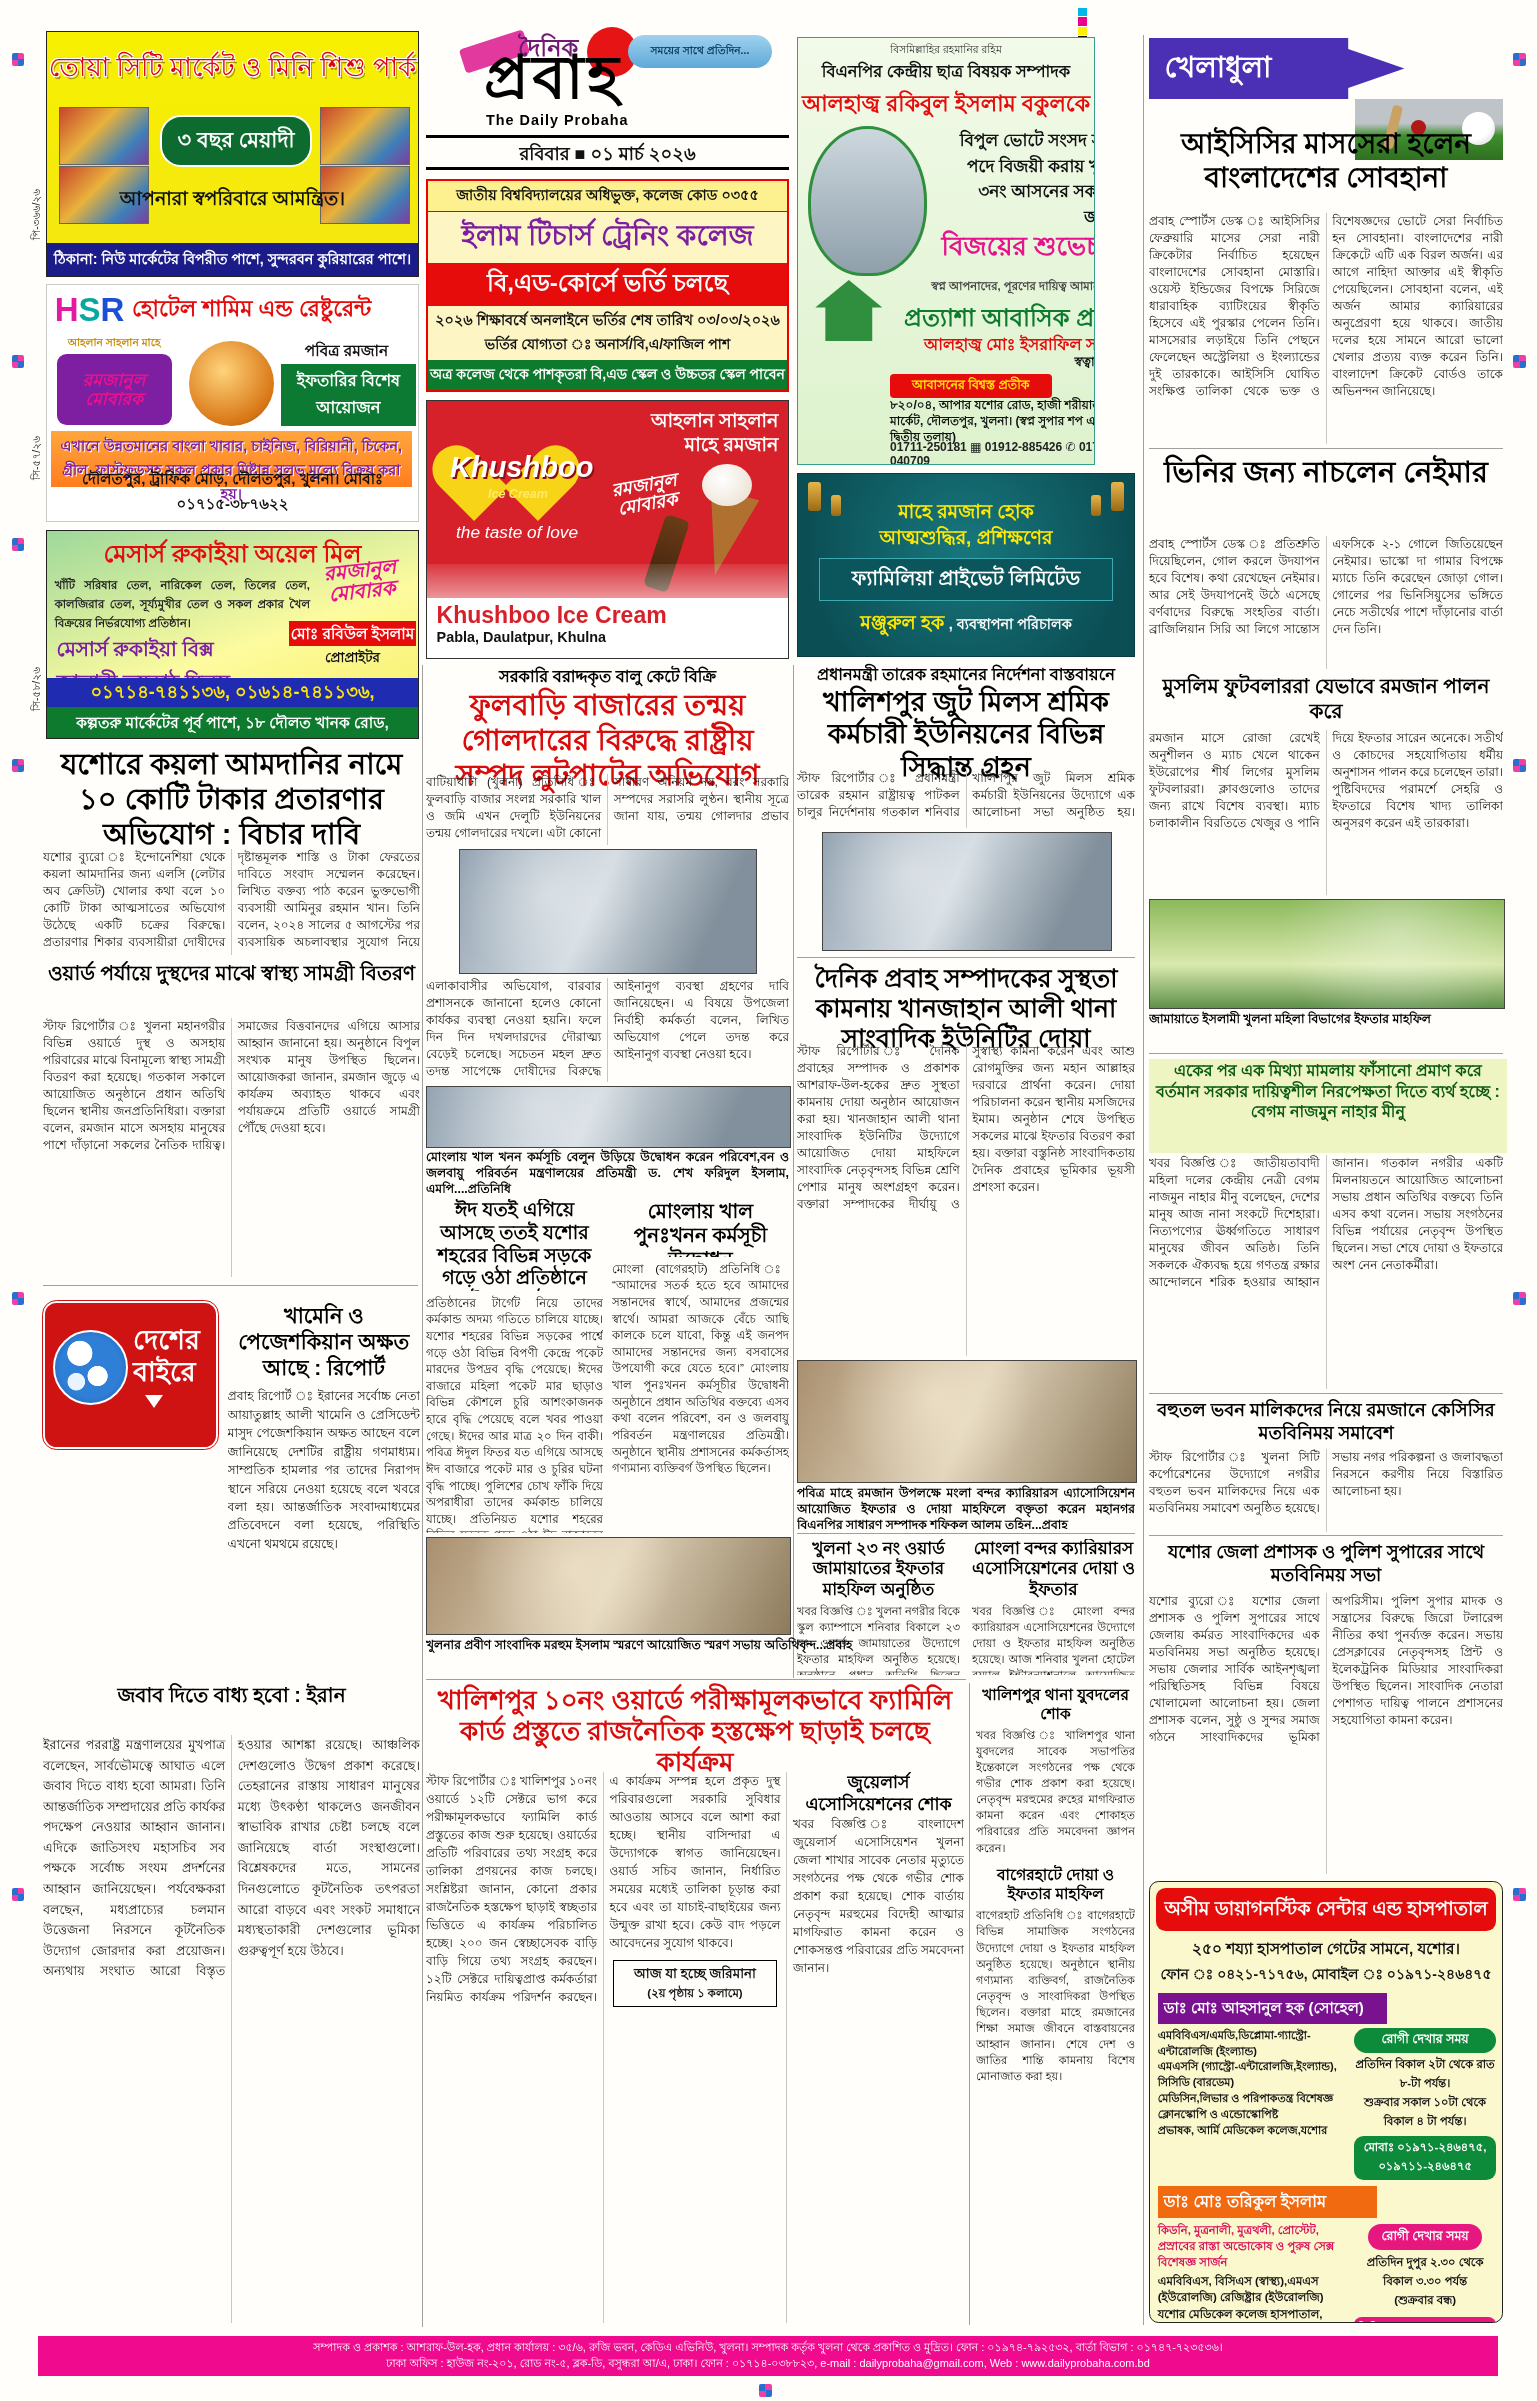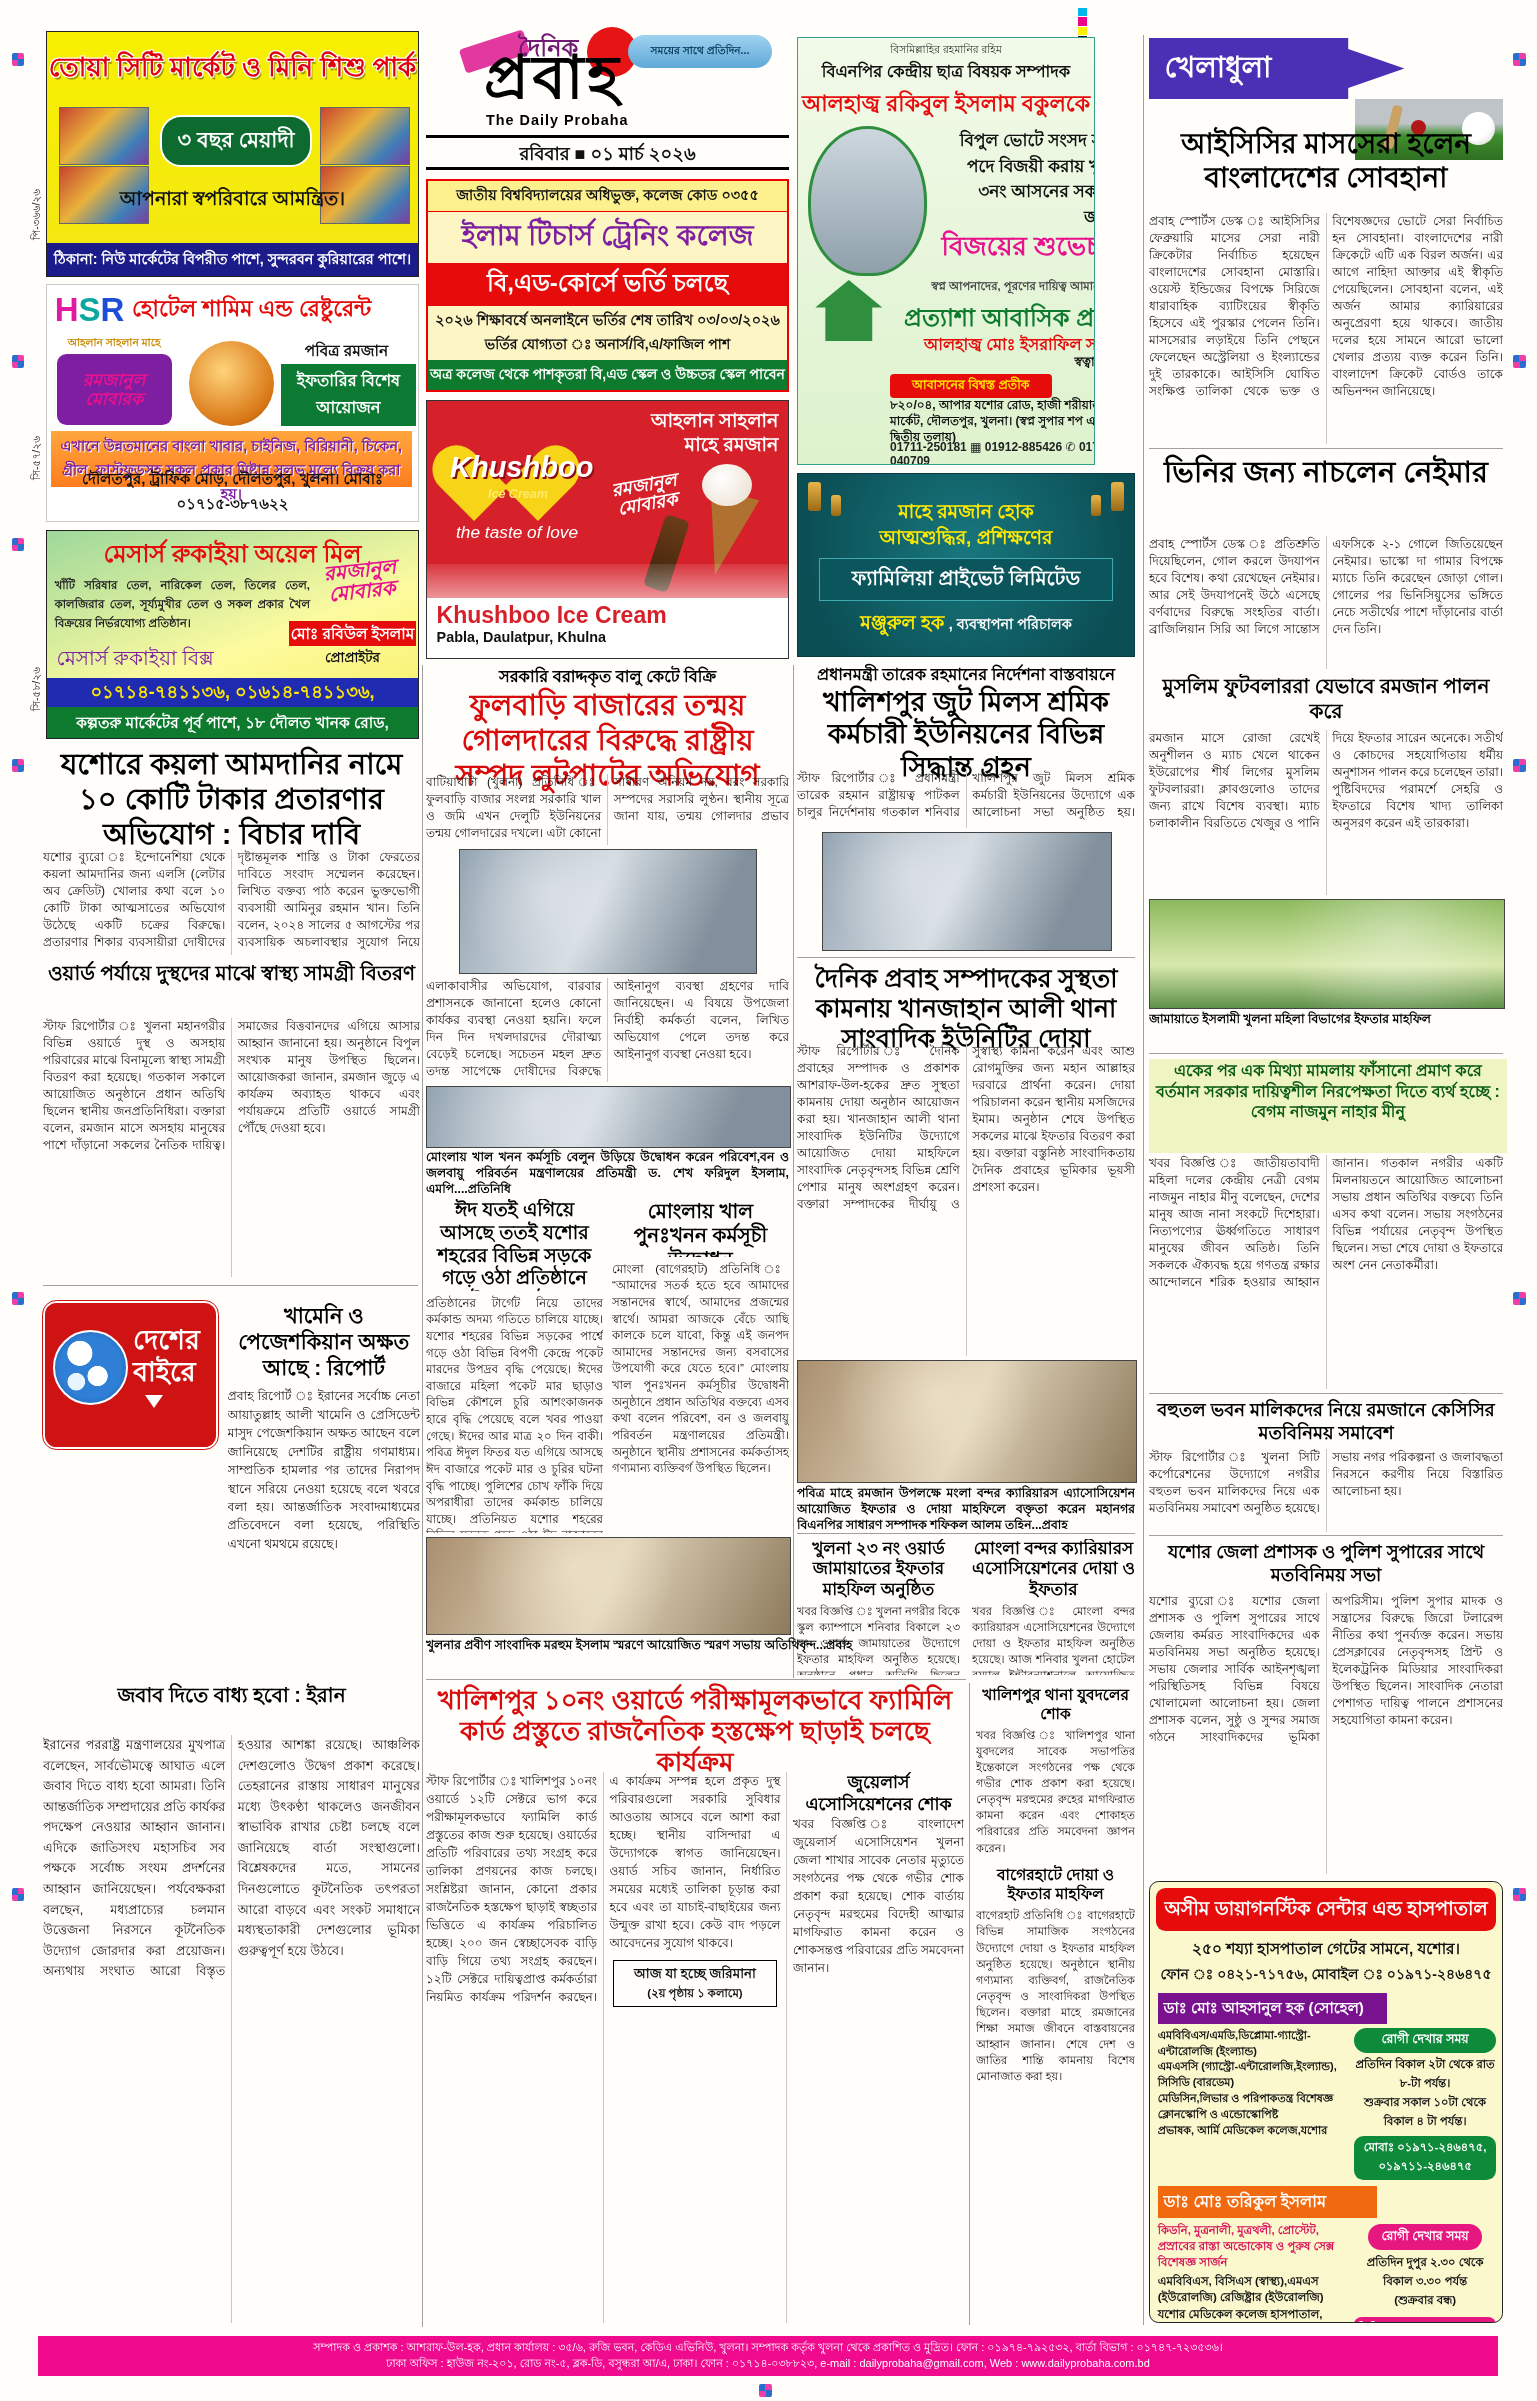--- a/index.html
+++ b/index.html
@@ -27,21 +27,21 @@
   .cmyk{position:absolute;display:flex;flex-direction:column;gap:1px;}
   .cmyk i{width:8.6px;height:8.6px;display:block;}
   .cmyk i:nth-child(1){background:#00b7eb}.cmyk i:nth-child(2){background:#ec008c}
   .cmyk i:nth-child(3){background:#ffef00}.cmyk i:nth-child(4){background:#111}
   .vcode{position:absolute;font-size:10.6px;color:#222;transform:rotate(-90deg);transform-origin:left top;white-space:nowrap;}
   
   .mast-rule{position:absolute;left:0;right:0;height:2.9px;background:#000;}
   
   .ad{overflow:hidden;box-sizing:border-box;}
   .toha{background:linear-gradient(180deg,#f8f000,#f3e713);border:1.9px solid #222;}
-  .toha-title{font-weight:700;color:#e00010;text-align:center;
+  .toha-title{font-weight:400;color:#e00010;text-align:center;
     text-shadow:-1px -1px 0 #fff,1px -1px 0 #fff,-1px 1px 0 #fff,1px 1px 0 #fff,1.9px 2.9px 0 rgba(0,0,0,.35);}
   .pill-green{background:#0e6b2f;color:#fff;font-weight:bold;border-radius:21px;border:2.9px solid #fff;
     display:flex;align-items:center;justify-content:center;}
   .toha-foot{background:#1b1b8a;color:#fff;font-weight:bold;text-align:center;}
   .minipic{border:1px solid #666;background:linear-gradient(135deg,#c8452e,#e9b23c 40%,#3f7fb8 75%,#7a3fa0);}
   .hsr{background:#fff;border:1.9px solid #c9c9c9;}
   .hsr-desc{background:linear-gradient(180deg,#ffa63e,#ff7d1e);color:#7d1fa0;font-weight:900;text-align:center;
     text-shadow:1px 1px 0 #fff;}
   .greenbox{background:#0c7a33;color:#fff;font-weight:bold;text-align:center;}
   .ruk{background:linear-gradient(160deg,#9ed89b,#fdfb9f 55%,#f6ee5e);border:1.9px solid #222;}
@@ -159,21 +159,21 @@
     <div class="greenbox abs" style="left:234px;top:79px;width:131px;height:58px;font-size:16.3px;display:flex;align-items:center;justify-content:center;padding:1.9px">ইফতারির বিশেষ আয়োজন</div>
     <div class="hsr-desc abs" style="left:3.8px;top:146px;width:361px;height:56px;font-size:14.4px;padding:3.8px 5.8px;box-sizing:border-box">এখানে উন্নতমানের বাংলা খাবার, চাইনিজ, বিরিয়ানী, চিকেন, গ্রীল, ফাস্টফুডসহ সকল প্রকার মিষ্টান্ন সুলভ মূল্যে বিক্রয় করা হয়।</div>
     <div class="abs" style="left:0;bottom:3.8px;width:100%;text-align:center;font-size:15px;font-weight:bold;color:#111">দৌলতপুর, ট্রাফিক মোড়, দৌলতপুর, খুলনা। মোবাঃ ০১৭১৫-৩৮৭৬২২</div>
   </div>
   <div class="vcode" style="left:29px;top:480px">সি-৫৭/২৬</div>
   <div class="vcode" style="left:428px;top:375px">সি-৫৪/২৬</div>
 
   <div class="ad ruk abs" style="left:46px;top:530px;width:373px;height:209px">
     <div style="text-align:center;font-size:24px;font-weight:900;color:#e60c0c;margin-top:3.8px">মেসার্স রুকাইয়া অয়েল মিল</div>
     <div style="font-size:11.5px;font-weight:bold;color:#222;padding:1.9px 108px 0 7.7px;text-align:justify">খাঁটি সরিষার তেল, নারিকেল তেল, তিলের তেল, কালজিরার তেল, সূর্য্যমুখীর তেল ও সকল প্রকার খৈল বিক্রয়ের নির্ভরযোগ্য প্রতিষ্ঠান।</div>
-    <div style="font-size:20px;font-weight:400;color:#7d1fa0;padding-left:9.6px;margin-top:9px">মেসার্স রুকাইয়া বিক্স</div>
+    <div style="font-size:20px;font-weight:700;color:#7d1fa0;padding-left:9.6px;margin-top:0">মেসার্স রুকাইয়া বিক্স</div>
     <div style="font-size:20px;font-weight:900;color:#7d1fa0;padding-left:9.6px">জ্বালানী তুষকাঠ মিলস্</div>
     <div style="font-size:11.5px;font-weight:bold;color:#222;padding-left:13.4px">ধান, তুষ, তুষকাঠ, খুদ, পালিশ, চিটা গাইঞ্জারী ও খুচরা বিক্রয় করা হয়।</div>
     <div class="script-pink abs" style="left:261px;top:29px;width:106px;font-size:20px;transform:rotate(-6deg)">রমজানুল মোবারক</div>
     <div class="abs" style="left:242px;top:90px;width:127px;height:25px;background:#e60c0c;color:#fff;font-weight:bold;font-size:15.4px;text-align:center;line-height:25px">মোঃ রবিউল ইসলাম</div>
     <div class="abs" style="left:242px;top:117px;width:127px;text-align:center;font-size:13.4px;font-weight:bold">প্রোপ্রাইটর</div>
     <div class="blueband abs" style="left:0;bottom:31px;width:100%;height:29px;font-size:18px;line-height:29px">০১৭১৪-৭৪১১৩৬, ০১৬১৪-৭৪১১৩৬, ০১৯১৫-৪৫৬১৯৯</div>
     <div class="greenband abs" style="left:0;bottom:0;width:100%;height:31px;font-size:15.4px;line-height:31px">কল্পতরু মার্কেটের পূর্ব পাশে, ১৮ দৌলত খানক রোড, দৌলতপুর, খুলনা</div>
   </div>
   <div class="vcode" style="left:29px;top:711px">সি-৫৮/২৬</div>
 

